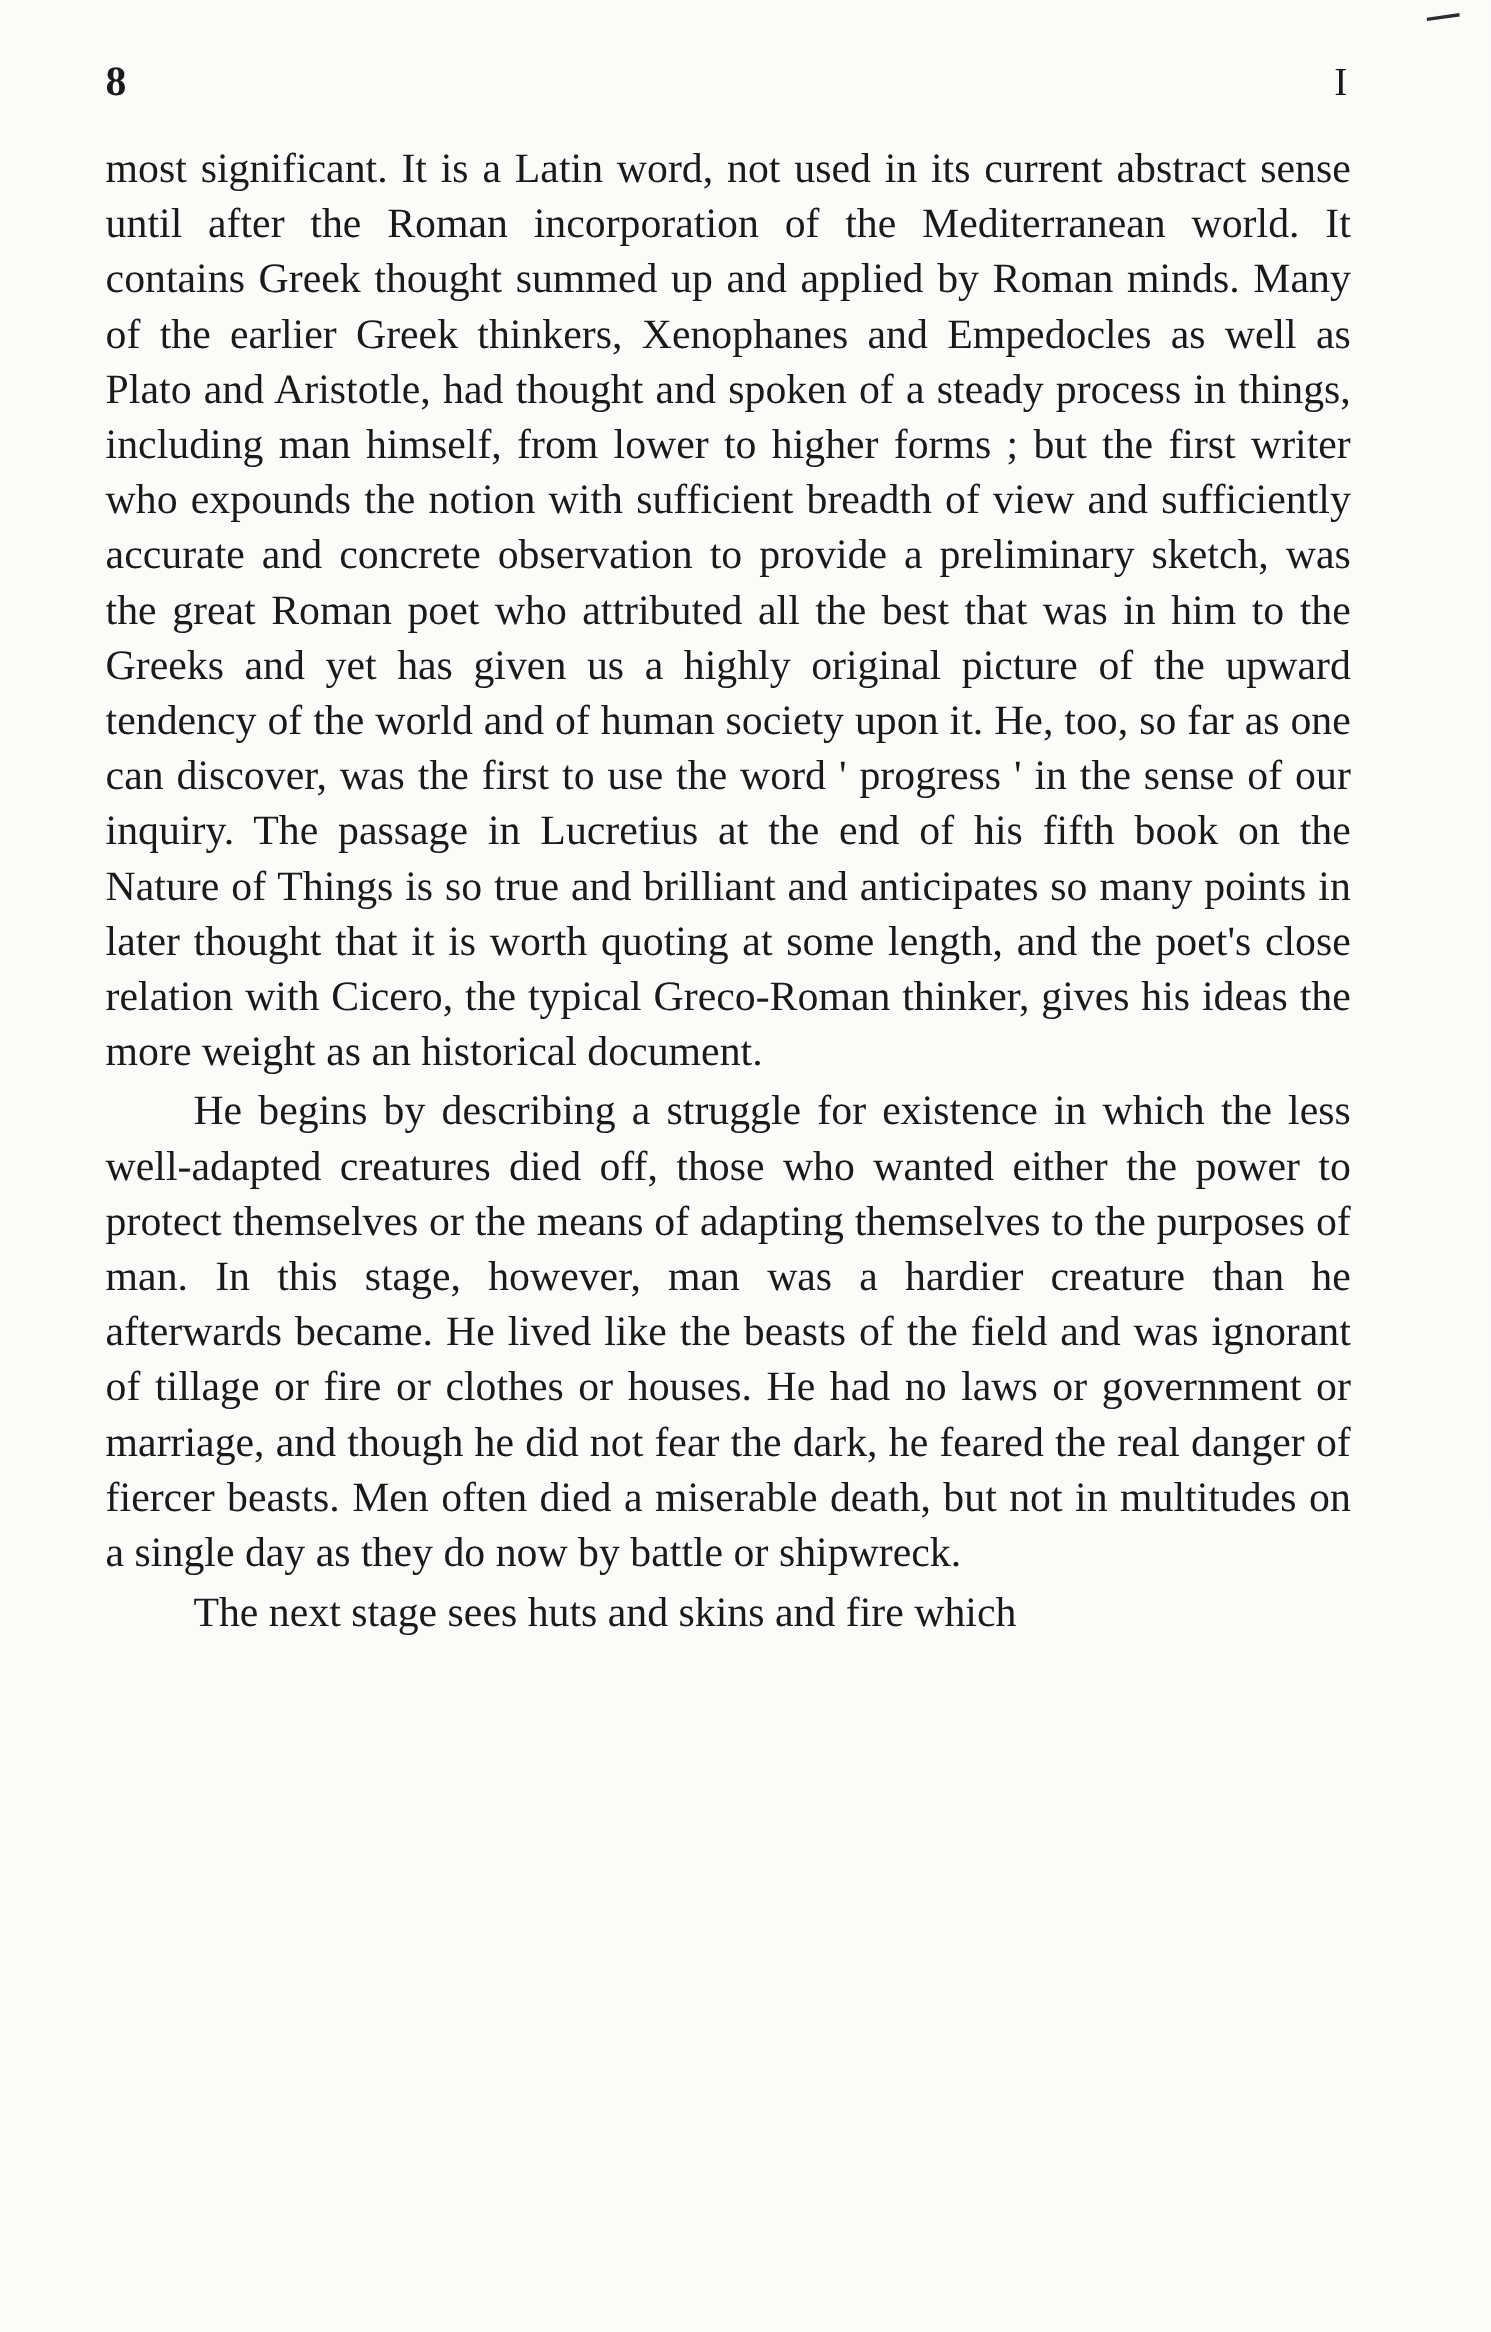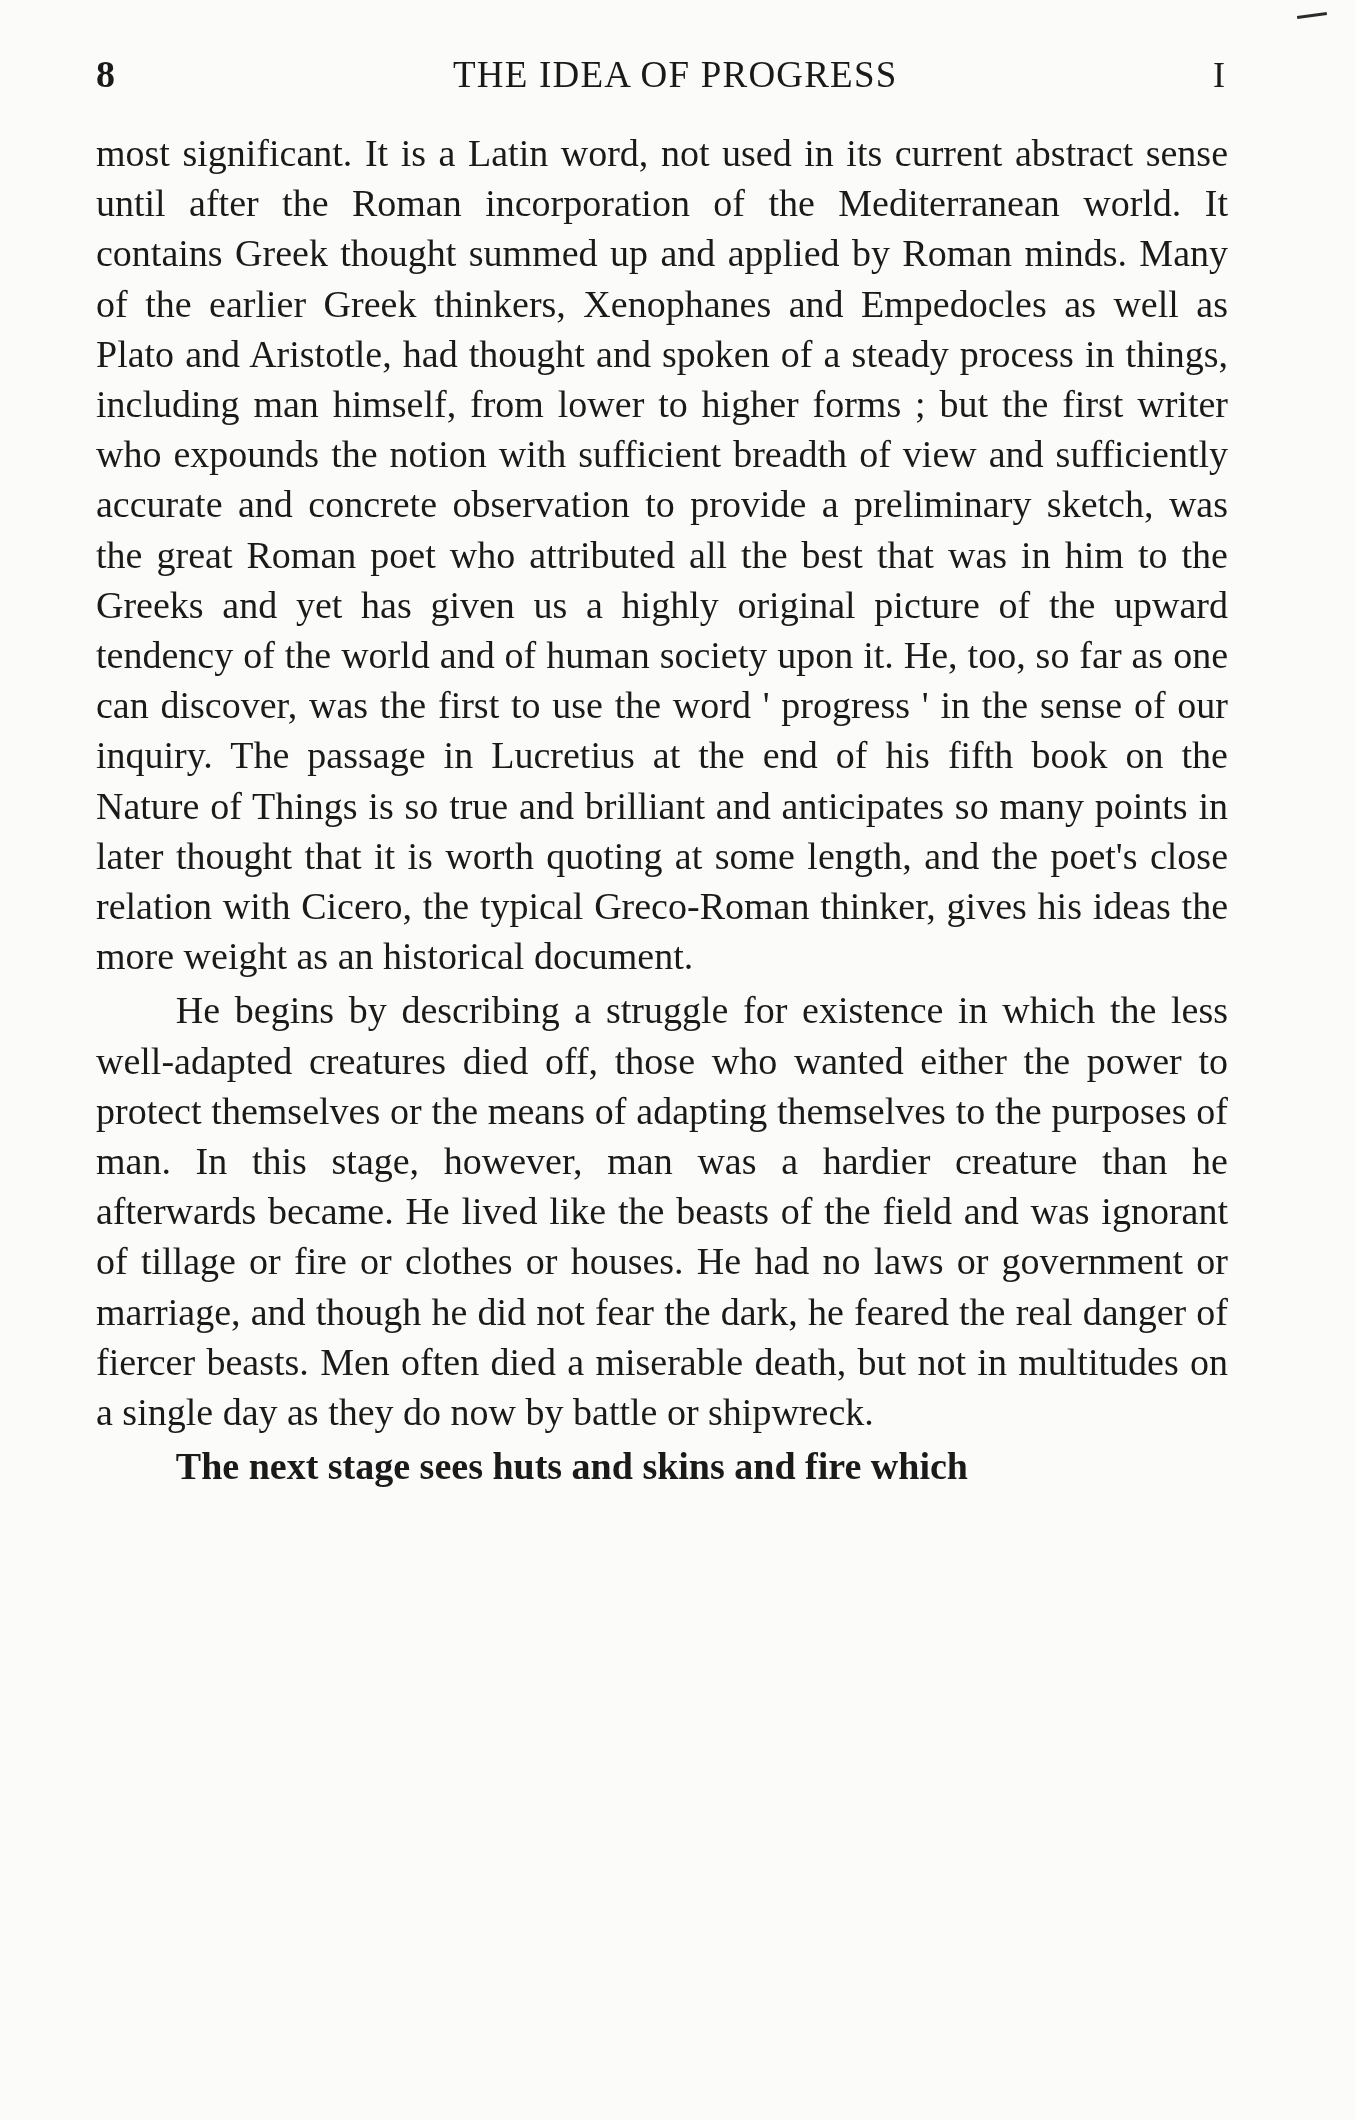--- a/index.html
+++ b/index.html
@@ -70,33 +70,32 @@
     text-align: justify;
     text-justify: inter-word;
   }
   .para + .para {
     margin-top: 4px;
   }
   .indent {
     text-indent: 2.1em;
   }
   .lastline {
-    font-weight: 700;
+    font-weight: 400;
   }
 </style>
 </head>
 <body>
 
 <div class="page">
 
   <div class="corner-mark"></div>
 
   <div class="header">
     <span class="folio">8</span>
-    <span class="running-title">THE IDEA OF PROGRESS</span>
     <span class="chapter-num">I</span>
   </div>
 
   <div class="body-text">
     <p class="para">most significant.  It is a Latin word, not used in its current abstract sense until after the Roman incorporation of the Mediterranean world.  It contains Greek thought summed up and applied by Roman minds.  Many of the earlier Greek thinkers, Xenophanes and Empedocles as well as Plato and Aristotle, had thought and spoken of a steady process in things, including man himself, from lower to higher forms ; but the first writer who expounds the notion with sufficient breadth of view and sufficiently accurate and concrete observation to provide a preliminary sketch, was the great Roman poet who attributed all the best that was in him to the Greeks and yet has given us a highly original picture of the upward tendency of the world and of human society upon it.  He, too, so far as one can discover, was the first to use the word ' progress ' in the sense of our inquiry. The passage in Lucretius at the end of his fifth book on the Nature of Things is so true and brilliant and anticipates so many points in later thought that it is worth quoting at some length, and the poet's close relation with Cicero, the typical Greco-Roman thinker, gives his ideas the more weight as an historical document.</p>
     <p class="para indent">He begins by describing a struggle for existence in which the less well-adapted creatures died off, those who wanted either the power to protect themselves or the means of adapting themselves to the purposes of man. In this stage, however, man was a hardier creature than he afterwards became.  He lived like the beasts of the field and was ignorant of tillage or fire or clothes or houses. He had no laws or government or marriage, and though he did not fear the dark, he feared the real danger of fiercer beasts.  Men often died a miserable death, but not in multitudes on a single day as they do now by battle or shipwreck.</p>
     <p class="para indent lastline">The next stage sees huts and skins and fire which</p>
   </div>
 
 </div>

